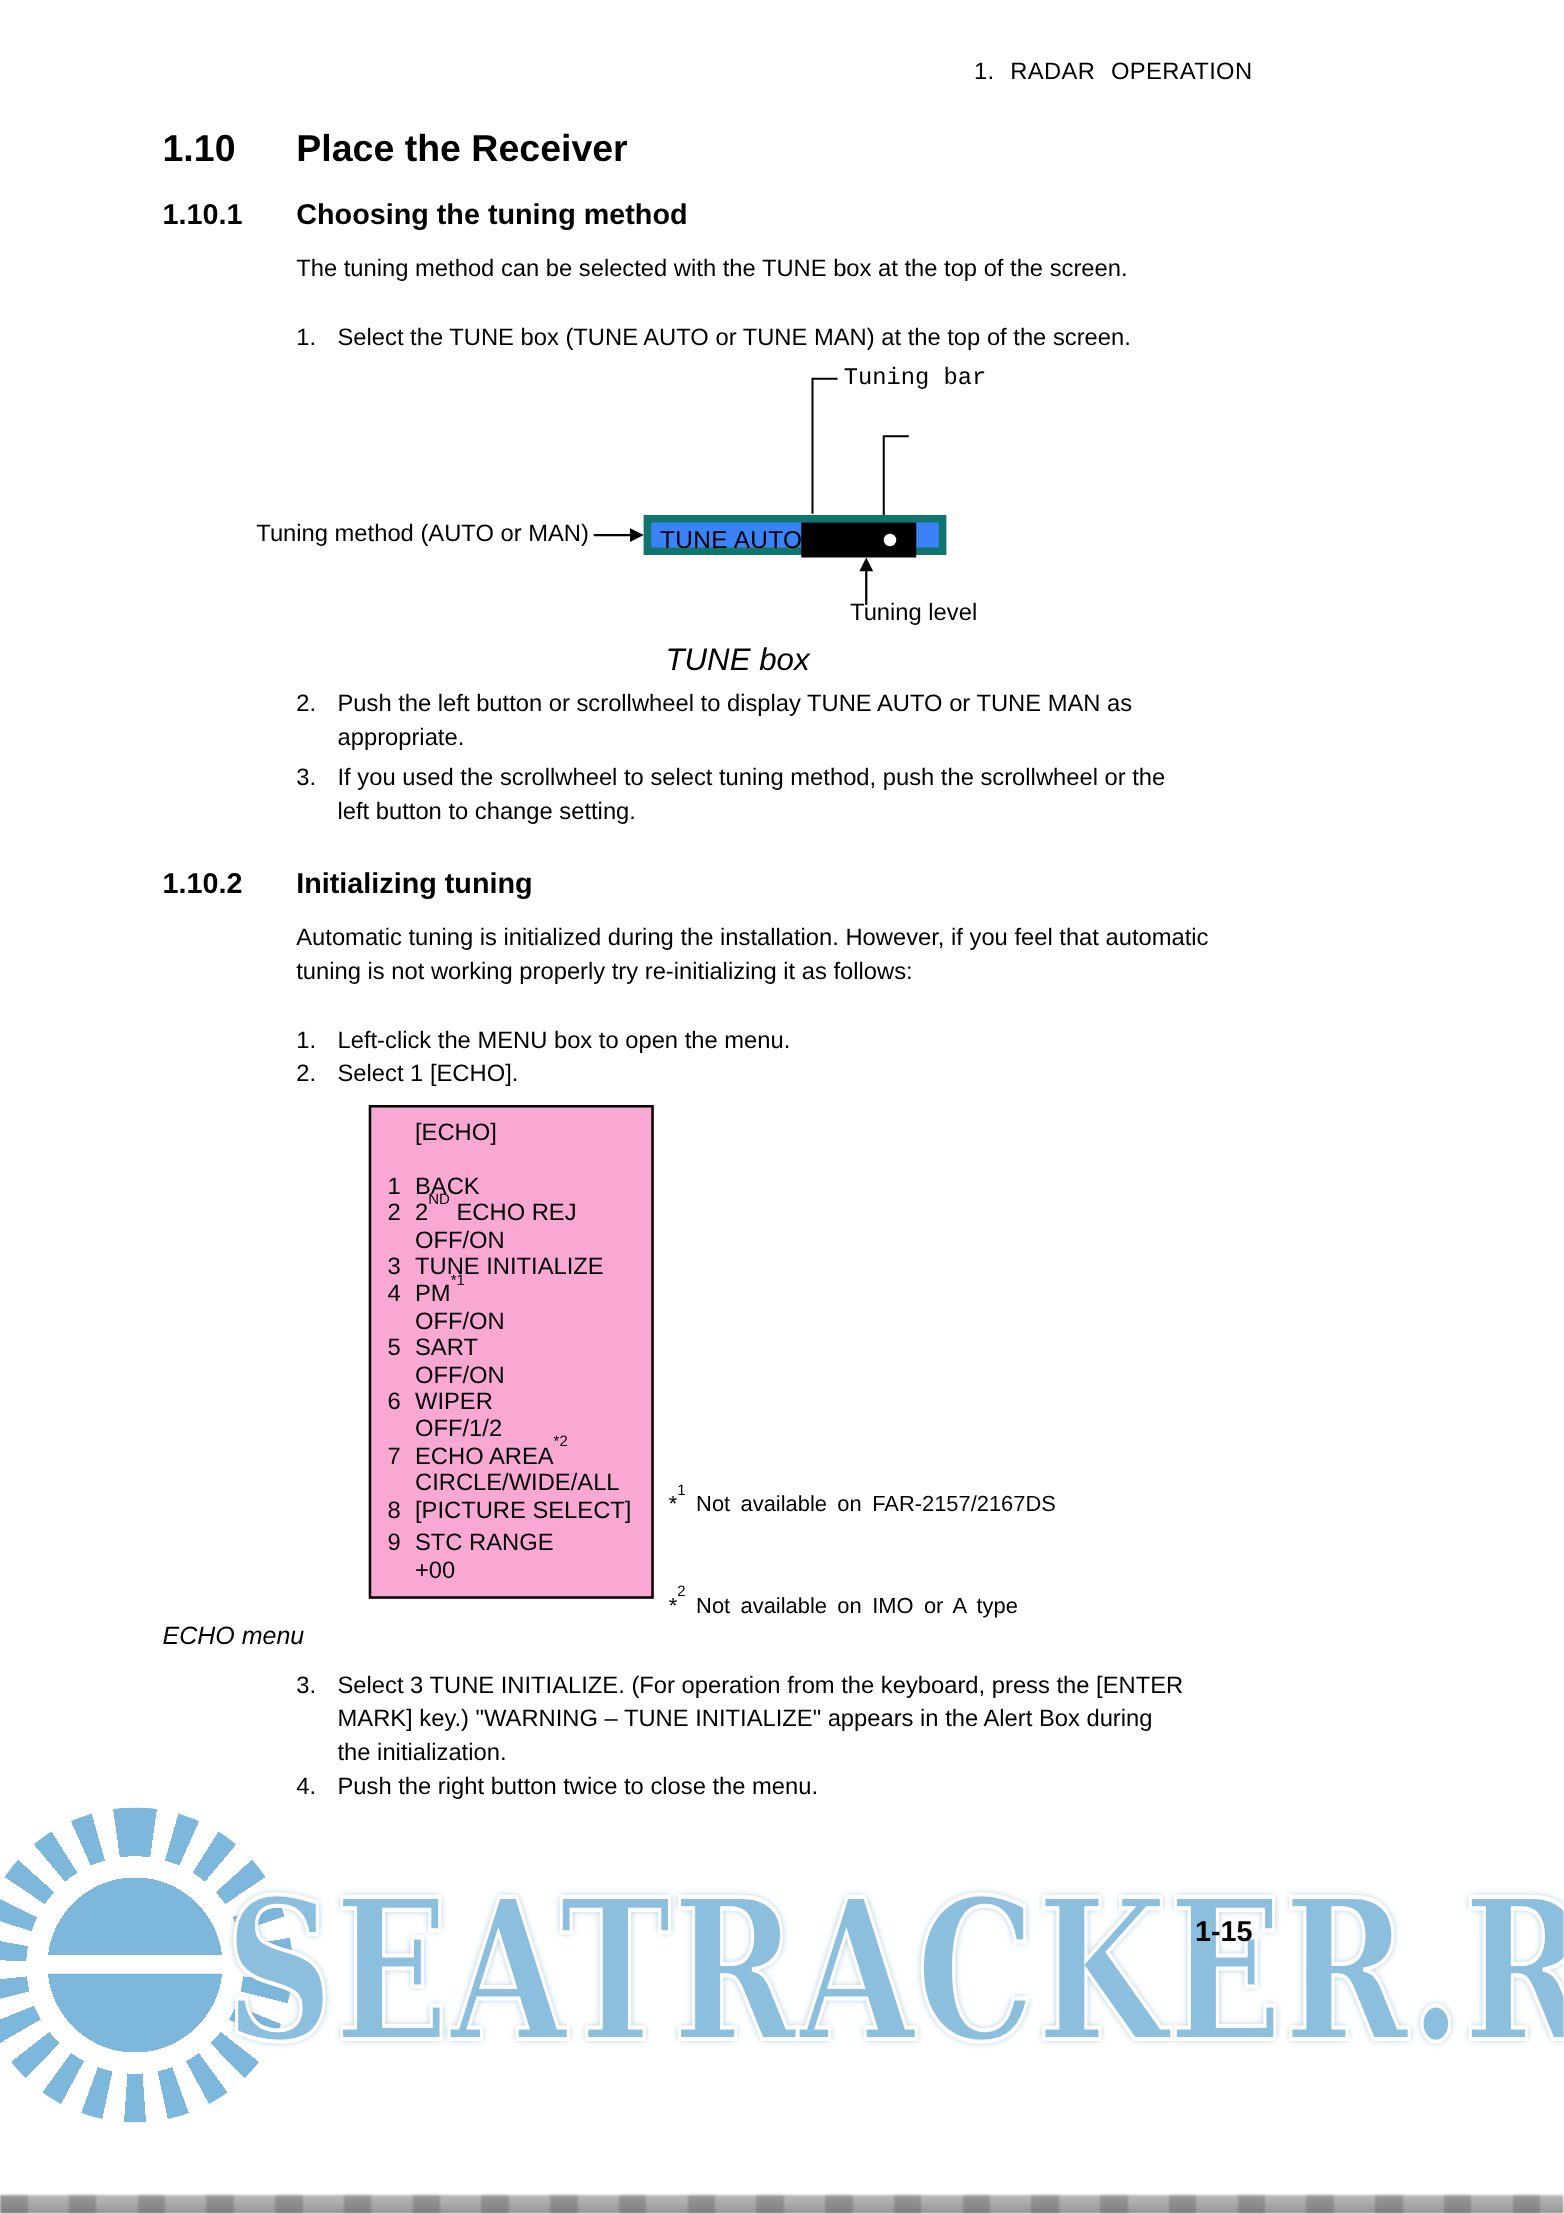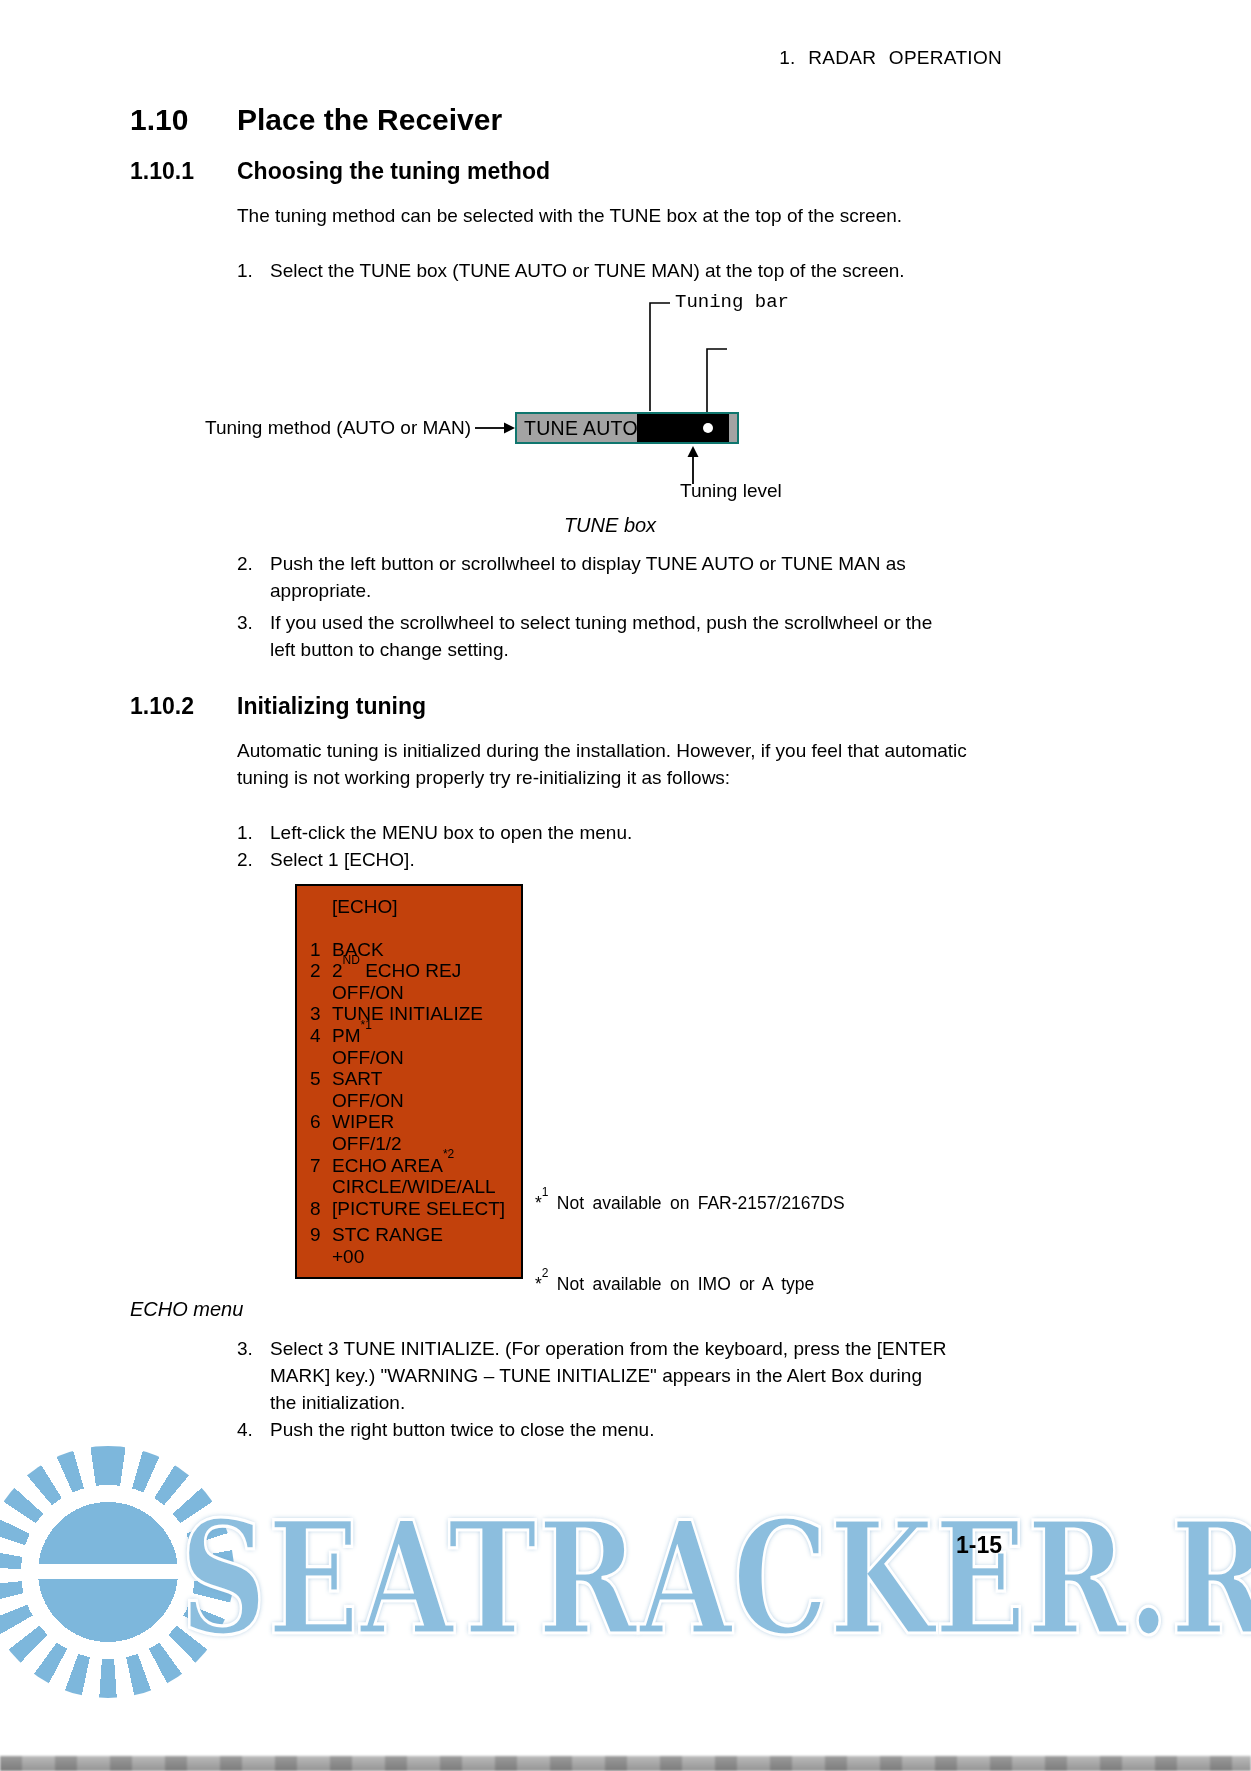--- a/index.html
+++ b/index.html
@@ -30,36 +30,36 @@
 
   
   .tune-diagram { position:relative; height:252px; margin-top:8px; }
   .tune-diagram svg { position:absolute; left:0; top:0; pointer-events:none; }
   .dlabel { position:absolute; font-size:19px; line-height:21.5px; white-space:pre-line; }
   .lbl-tuning-bar { left:545px; top:0;font-family:Liberation Mono, monospace; }
   .lbl-place-arrow { left:601px; top:46px; width:230px; }
   .lbl-method { left:75px; top:125px; }
   .lbl-level { left:550px; top:188px; }
   .tune-box {
-    position:absolute; left:385px; top:120px; width:224px; height:32px;
-    border:2px solid #0f766e; background:#a3a3a3;
+    position:absolute; left:385px; top:120px; width:242px; height:32px;
+    border:6px solid #0f766e; background:#3b82f6;
   }
   .tune-box-text { position:absolute; left:7px; top:2px; font-size:19.5px; line-height:25px; letter-spacing:.3px; }
   .tune-bar { position:absolute; left:120px; top:0; width:92px; height:28px; background:#000; }
   .tune-dot { position:absolute; left:66px; top:9px; width:10px; height:10px; border-radius:50%; background:#fff; }
   .diagram-caption {
-    position:absolute; left:380px; top:222px; width:200px; text-align:center;
-    font-size:20px; font-style:italic;
+    position:absolute; left:360px; top:222px; width:200px; text-align:center;
+    font-size:25px; font-style:italic;
   }
 
   
   .menu-figure { position:relative; height:388px; margin-top:11px; }
   .menu-box {
     position:absolute; left:165px; top:0; width:228px;
-    border:2px solid #000; background:#c2410c; padding:10px 16px 9px 13px;
+    border:2px solid #000; background:#f9a8d4; padding:10px 16px 9px 13px;
   }
   .menu-title { margin-left:22px; font-size:19px; line-height:21.6px; }
   .menu-gap { height:21px; }
   .menu-line { display:flex; font-size:19px; line-height:21.6px; white-space:pre; }
   .menu-line.gap-before { margin-top:5px; }
   .mnum { width:22px; flex:none; }
   .mlabel { white-space:pre; }
   sup.ssup { font-size:12px; line-height:0; position:relative; top:-6px; }
   .menu-notes { position:absolute; left:405px; top:252px; font-size:17.5px; line-height:27px; word-spacing:3.5px; white-space:pre; }
   .fig-caption { width:876px; font-size:20px; font-style:italic; margin-top:26px; }

